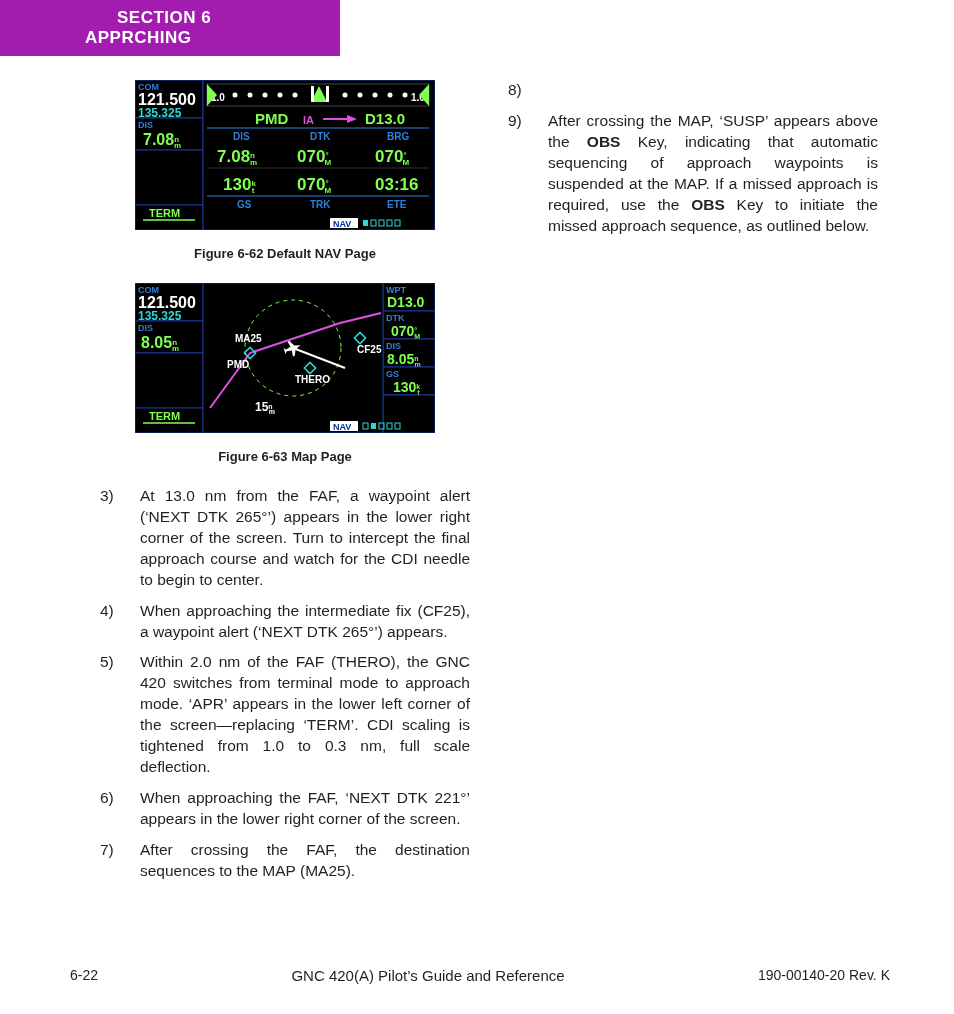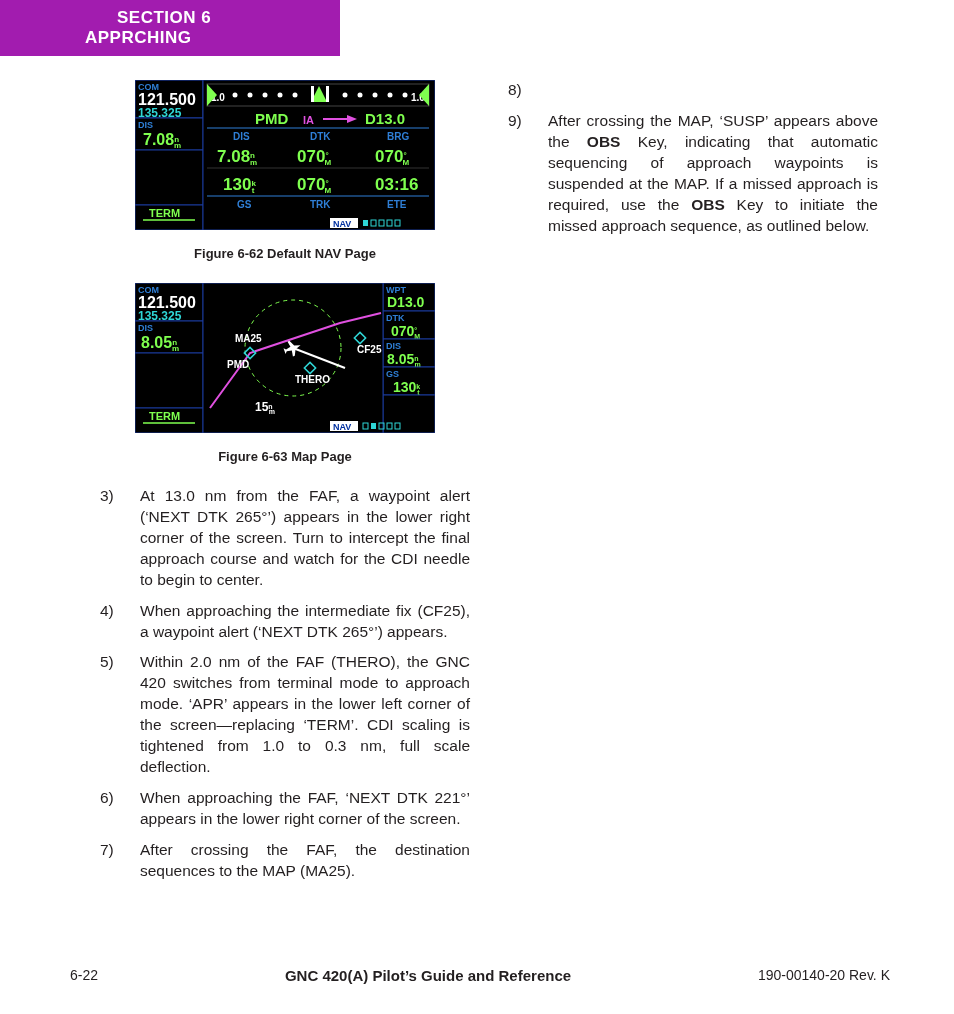--- a/index.html
+++ b/index.html
@@ -73,21 +73,21 @@
   .footer {
     position: absolute;
     bottom: 30px;
     left: 70px;
     right: 64px;
     display: flex;
     justify-content: space-between;
     font-size: 14px;
     align-items: flex-start;
   }
-  .footer .title { font-weight: 700; font-size: 15px;}
+  .footer .title { font-weight: 400; font-size: 15px;}
   
   .nav-svg { display: block; }
 </style>
 </head>
 <body>
 
 <div class="header-bar">
   <span class="line1">SECTION 6</span>
   <span>APPRCHING</span>
 </div>

